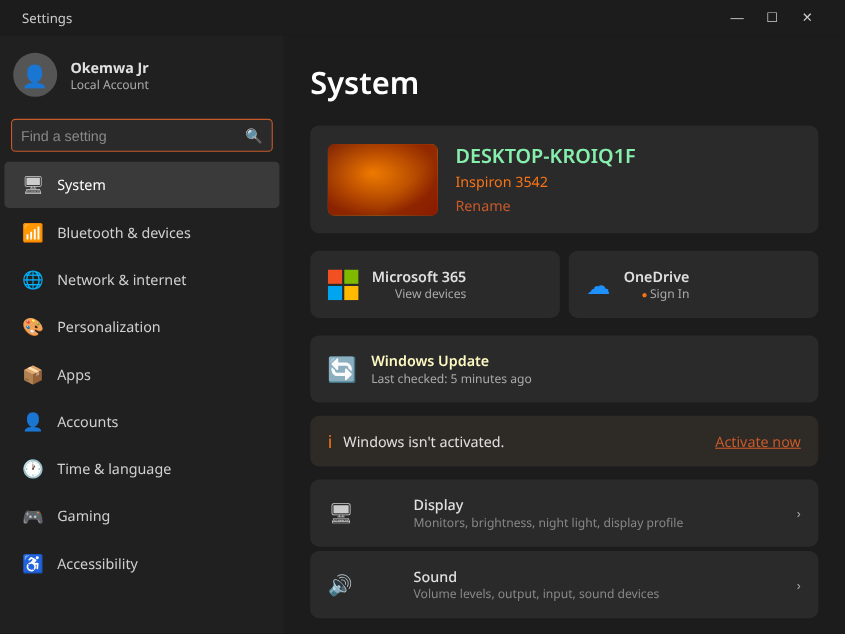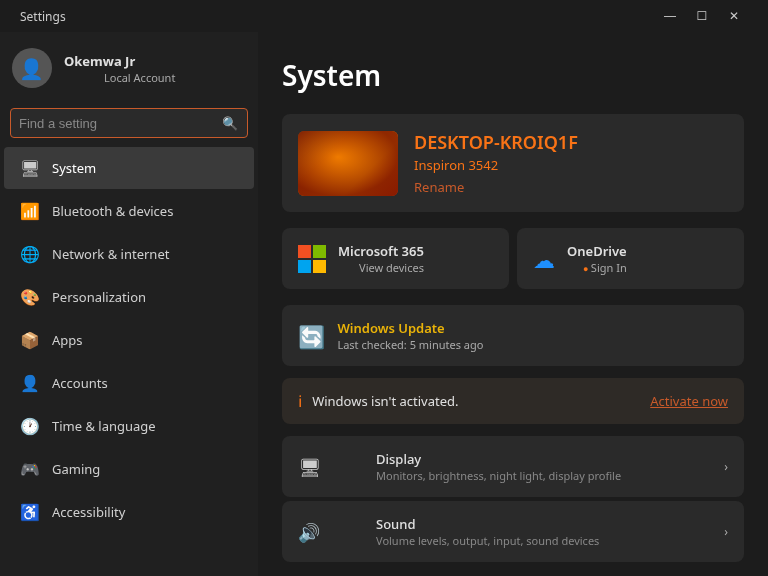--- a/index.html
+++ b/index.html
@@ -77,21 +77,21 @@
       overflow: hidden;
       flex-shrink: 0;
       display: flex;
       align-items: center;
       justify-content: center;
       font-size: 20px;
       color: #aaa;
     }
     .user-info { display: flex; flex-direction: column; }
     .user-name { font-size: 13px; font-weight: 700; color: #e0e0e0; }
-    .user-type { font-size: 11px; color: #aaa; margin-left: 40px; }
+    .user-type { font-size: 11px; color: #aaa; }
 
     
     .search-box {
       margin: 4px 10px 8px;
       display: flex;
       align-items: center;
       border: 1px solid #c85a2a;
       border-radius: 4px;
       background: #2a2a2a;
       padding: 5px 8px;
@@ -157,21 +157,21 @@
       overflow: hidden;
       position: relative;
     }
     .pc-thumb::after {
       content: '';
       position: absolute;
       inset: 0;
       background: radial-gradient(ellipse at 40% 40%, rgba(255,140,0,0.6) 0%, rgba(120,20,0,0.8) 70%);
     }
     .pc-details { display: flex; flex-direction: column; gap: 2px; }
-    .pc-name { font-size: 18px; font-weight: 600; color: #f97316; }
+    .pc-name { font-size: 18px; font-weight: 600; color: #86efac; }
     .pc-model { font-size: 13px; color: #f97316; }
     .rename-link { font-size: 13px; color: #c85a2a; cursor: pointer; margin-top: 2px; }
 
     
     .services-row {
       display: flex;
       gap: 0;
       margin-bottom: 16px;
       text-align: right;
     }
@@ -202,21 +202,21 @@
       border-radius: 8px;
       padding: 14px 16px;
       display: flex;
       align-items: center;
       gap: 12px;
       margin-bottom: 12px;
       cursor: pointer;
     }
     .update-icon { font-size: 22px; color: #3b82f6; flex-shrink: 0; }
     .update-info { display: flex; flex-direction: column; }
-    .update-name { font-size: 13px; font-weight: 600; color: #eab308; }
+    .update-name { font-size: 13px; font-weight: 600; color: #fef9c3; }
     .update-sub { font-size: 11px; color: #aaa; }
 
     
     .activation-banner {
       background: #2e2a26;
       border-radius: 8px;
       padding: 12px 16px;
       display: flex;
       align-items: center;
       margin-bottom: 12px;

